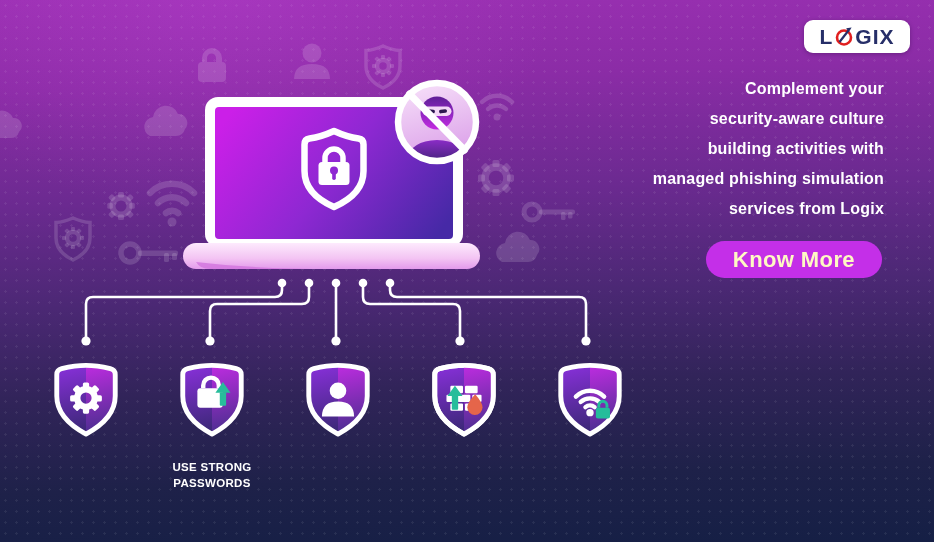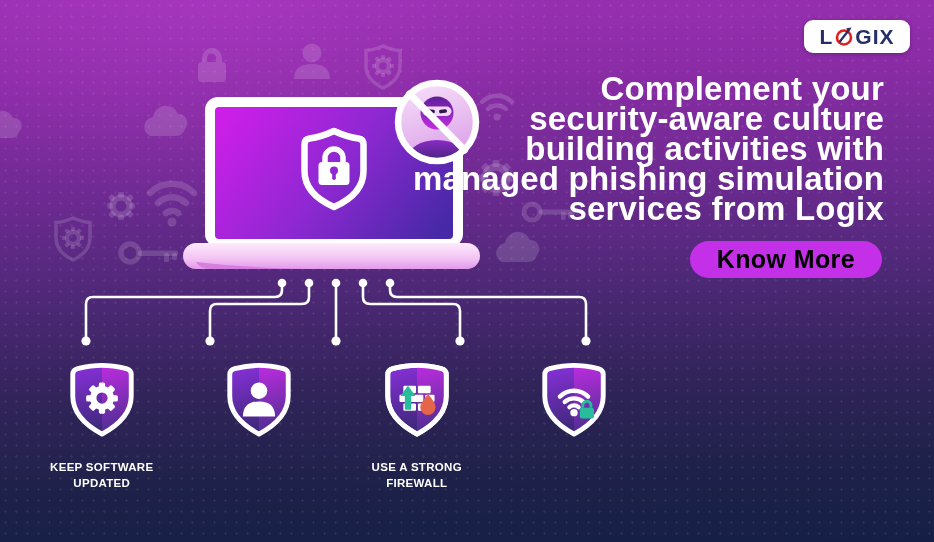--- a/index.html
+++ b/index.html
@@ -22,28 +22,28 @@
   .logo{
     position:absolute;top:20px;right:24px;width:106px;height:33px;background:#fff;
     border-radius:9px;display:flex;align-items:center;justify-content:center;z-index:3;
     box-shadow:0 1px 4px rgba(40,10,60,0.35);
   }
   .logo span{font-size:21px;font-weight:bold;color:#262e68;letter-spacing:1px;line-height:1;}
   .logo svg{margin:0 1px;}
   
   .headline{
     position:absolute;top:74px;right:50px;z-index:3;text-align:right;color:#fff;
-    font-size:33px;line-height:30px;font-weight:bold;letter-spacing:0.2px;
+    font-size:16px;line-height:30px;font-weight:bold;letter-spacing:0.2px;
     white-space:pre-line;
   }
   
   .cta{
     position:absolute;top:241px;right:52px;z-index:3;height:37px;padding:0 27px;
     background:#c42fe8;border:none;border-radius:19px;cursor:pointer;
-    color:#000000;font-family:"Liberation Sans",sans-serif;font-size:25px;font-weight:bold;letter-spacing:0.4px;
+    color:#fef9c3;font-family:"Liberation Sans",sans-serif;font-size:22px;font-weight:bold;letter-spacing:0.4px;
     display:flex;align-items:center;justify-content:center;
   }
   
   .tips{
     position:absolute;left:23px;top:362px;width:630px;z-index:2;display:flex;
   }
   .tip{flex:1;display:flex;flex-direction:column;align-items:center;}
   .tip .badge{width:82px;height:76px;}
   .tip .labelbox{height:62px;margin-top:6px;display:flex;align-items:center;justify-content:center;}
   .tip .label{
@@ -290,26 +290,39 @@
           <rect x="38.8" y="21" width="6.4" height="7" rx="1.6"></rect>
           <rect x="38.8" y="46" width="6.4" height="7" rx="1.6"></rect>
           <rect x="26" y="33.8" width="6.4" height="7" rx="1.6" transform="rotate(90 29.2 37.3)"></rect>
           <rect x="51.6" y="33.8" width="6.4" height="7" rx="1.6" transform="rotate(90 54.8 37.3)"></rect>
           <rect x="29.5" y="24.5" width="6.4" height="7" rx="1.6" transform="rotate(45 32.7 28)"></rect>
           <rect x="48.1" y="24.5" width="6.4" height="7" rx="1.6" transform="rotate(-45 51.3 28)"></rect>
           <rect x="29.5" y="42.5" width="6.4" height="7" rx="1.6" transform="rotate(-45 32.7 46)"></rect>
           <rect x="48.1" y="42.5" width="6.4" height="7" rx="1.6" transform="rotate(45 51.3 46)"></rect>
         </g>
       </svg>
+    </div>
+
+    <div class="tip">
+      <svg class="badge" viewBox="0 0 84 78">
+        <use href="#sp" fill="url(#gl)" clip-path="url(#cpl)"></use>
+        <use href="#sp" fill="url(#gr)" clip-path="url(#cpr)"></use>
+        <use href="#sp" fill="none" stroke="#fff" stroke-width="5" stroke-linejoin="round"></use>
+        <g>
+          <path d="M33 27 v-3 a8 8 0 0 1 16 0 v3" fill="none" stroke="#fff" stroke-width="4.5"></path>
+          <rect x="27" y="27" width="26" height="20" rx="3" fill="#fff"></rect>
+          <rect x="50" y="31" width="6.5" height="14" rx="1" fill="#27bd9b"></rect>
+          <polygon points="45.5,31.5 61,31.5 53.2,20.5" fill="#27bd9b"></polygon>
+        </g>
+      </svg>
       <div class="labelbox">
-          <div class="label">KEEP SOFTWARE
-UPDATED</div>
+          <div class="label">USE STRONG
+PASSWORDS</div>
         </div>
     </div>
-
 
     <div class="tip">
       <svg class="badge" viewBox="0 0 84 78">
         <use href="#sp" fill="url(#gl)" clip-path="url(#cpl)"></use>
         <use href="#sp" fill="url(#gr)" clip-path="url(#cpr)"></use>
         <use href="#sp" fill="none" stroke="#fff" stroke-width="5" stroke-linejoin="round"></use>
         <g fill="#fff">
           <circle cx="42" cy="29.5" r="8.5"></circle>
           <path d="M25.5 56 Q25.5 40.5 42 40.5 Q58.5 40.5 58.5 56 Z"></path>
         </g>
@@ -330,24 +343,20 @@
               <rect x="35.5" y="33.5" width="13" height="7.5" rx="1.2"></rect>
               <rect x="50.5" y="33.5" width="9.5" height="7.5" rx="1.2"></rect>
             <rect x="28" y="42.5" width="13" height="7.5" rx="1.2"></rect>
               <rect x="43" y="42.5" width="13" height="7.5" rx="1.2"></rect>
           </g>
           <rect x="29.5" y="34" width="6.5" height="15" rx="1" fill="#27bd9b"></rect>
           <polygon points="25,35 40.5,35 32.7,24.5" fill="#27bd9b"></polygon>
           <path d="M53.5 33 Q61 41.5 61 46.5 A7.8 7.8 0 0 1 45.4 46.5 Q45.4 41.5 53.5 33 Z" fill="#e5654a"></path>
         </g>
       </svg>
-      <div class="labelbox">
-          <div class="label">USE A STRONG
-FIREWALL</div>
-        </div>
     </div>
 
     <div class="tip">
       <svg class="badge" viewBox="0 0 84 78">
         <use href="#sp" fill="url(#gl)" clip-path="url(#cpl)"></use>
         <use href="#sp" fill="url(#gr)" clip-path="url(#cpr)"></use>
         <use href="#sp" fill="none" stroke="#fff" stroke-width="5" stroke-linejoin="round"></use>
         <g>
           <g fill="none" stroke="#fff" stroke-width="4.5" stroke-linecap="round">
             <path d="M27.5 35.5 A20.5 20.5 0 0 1 56.5 35.5"></path>

